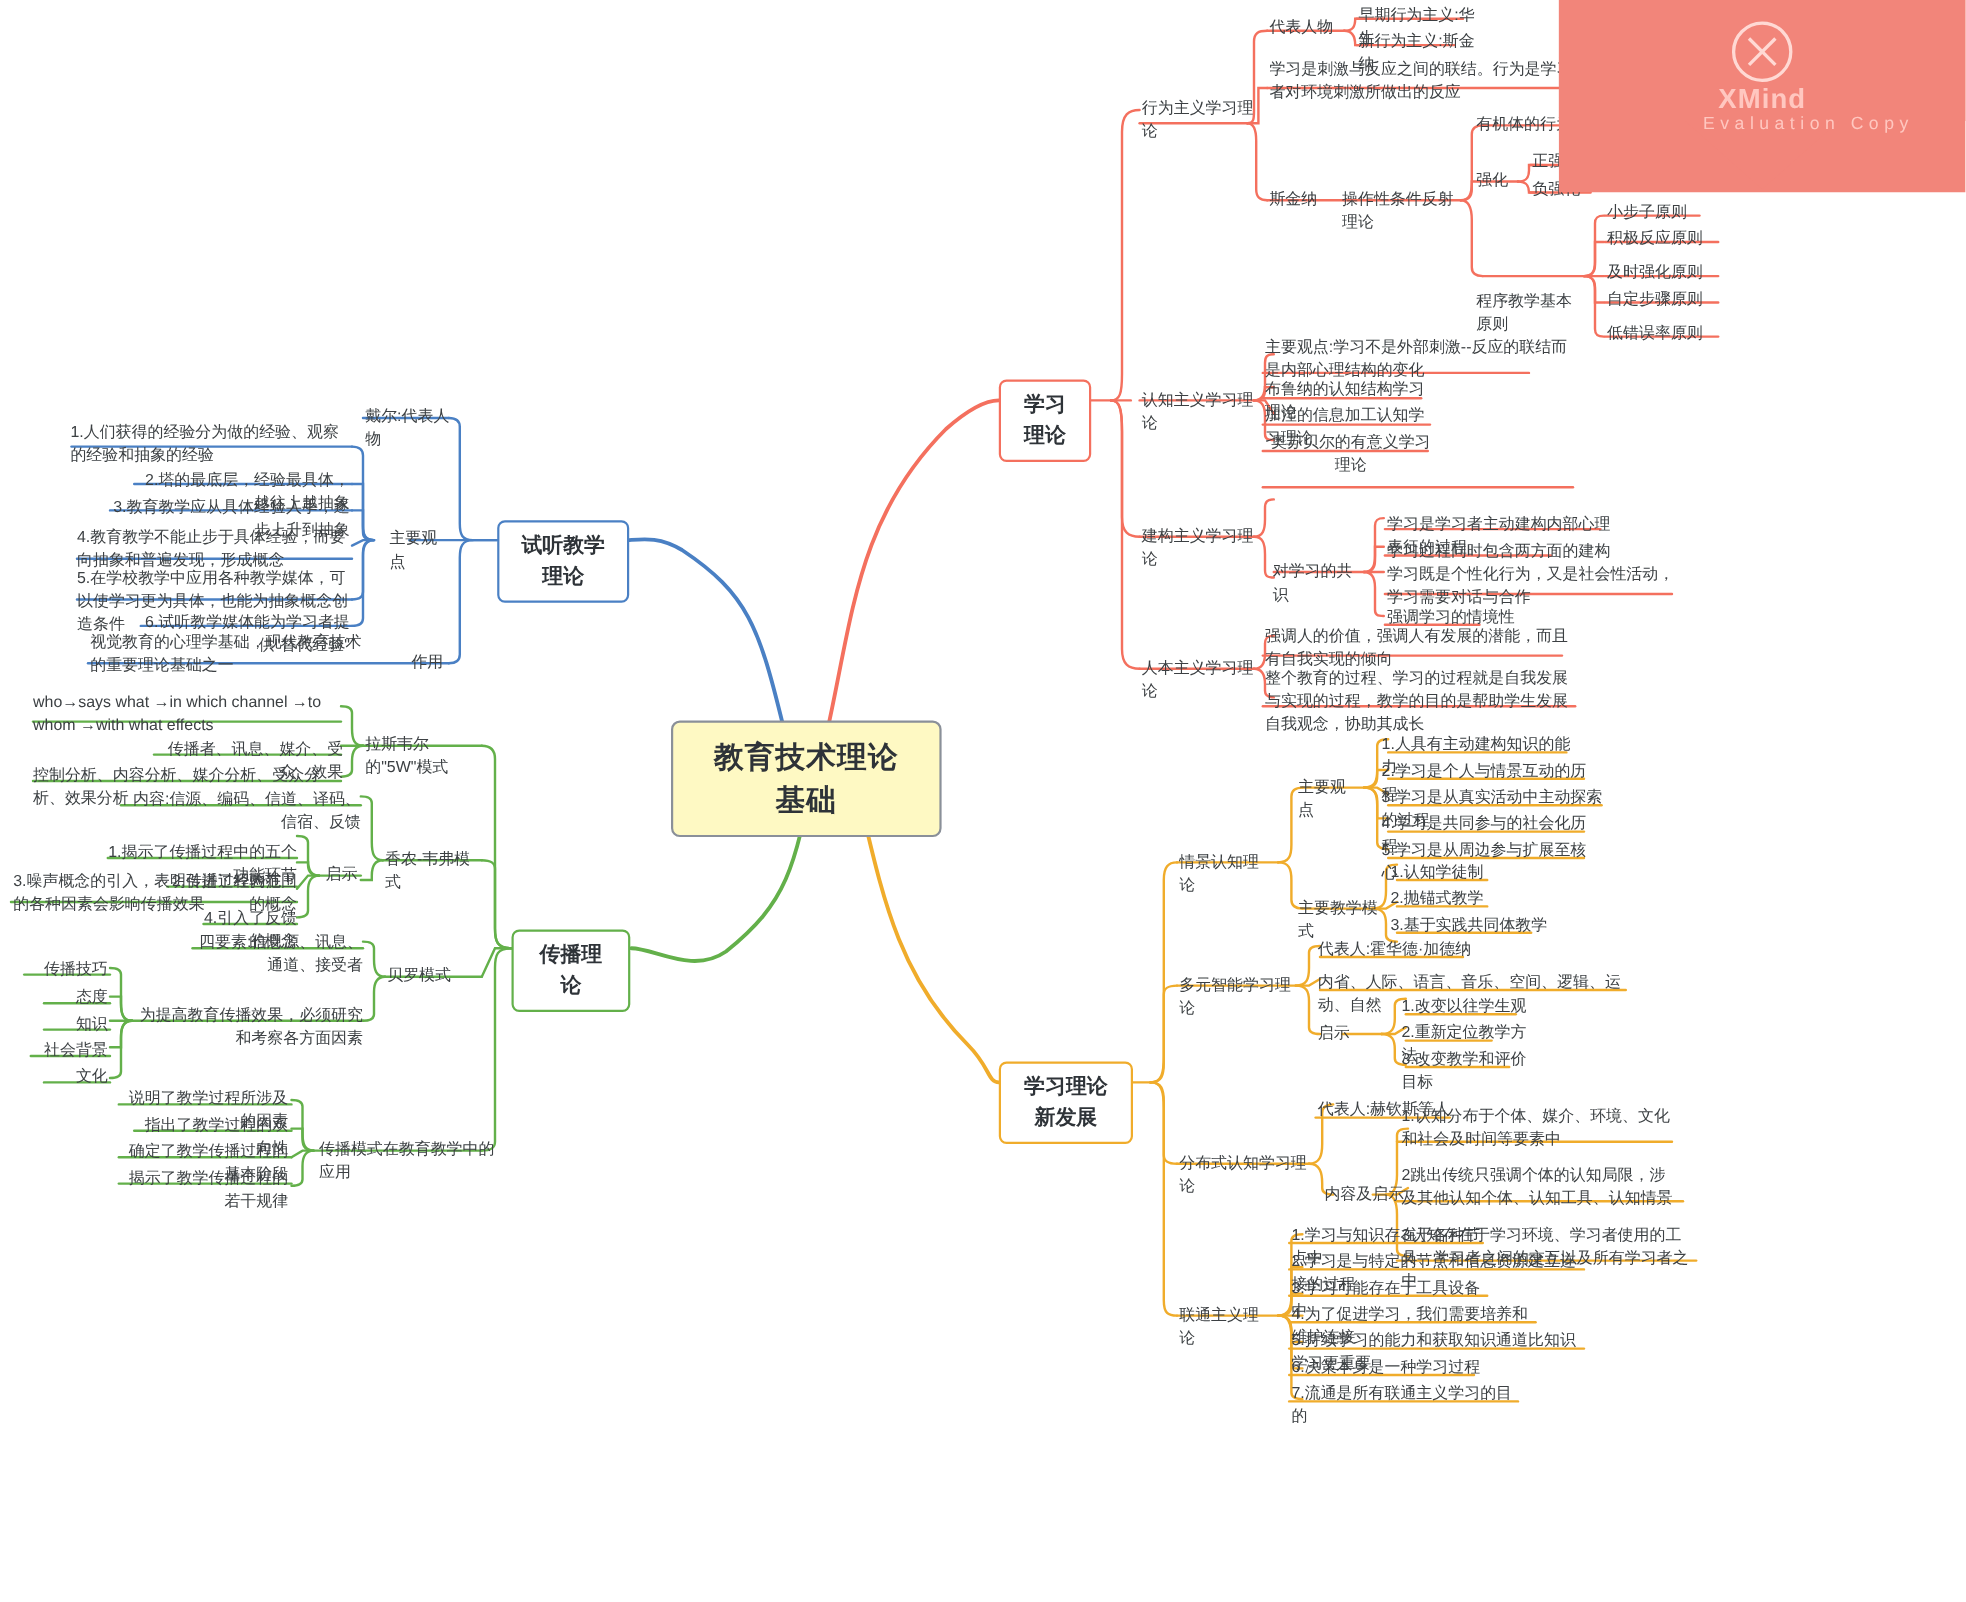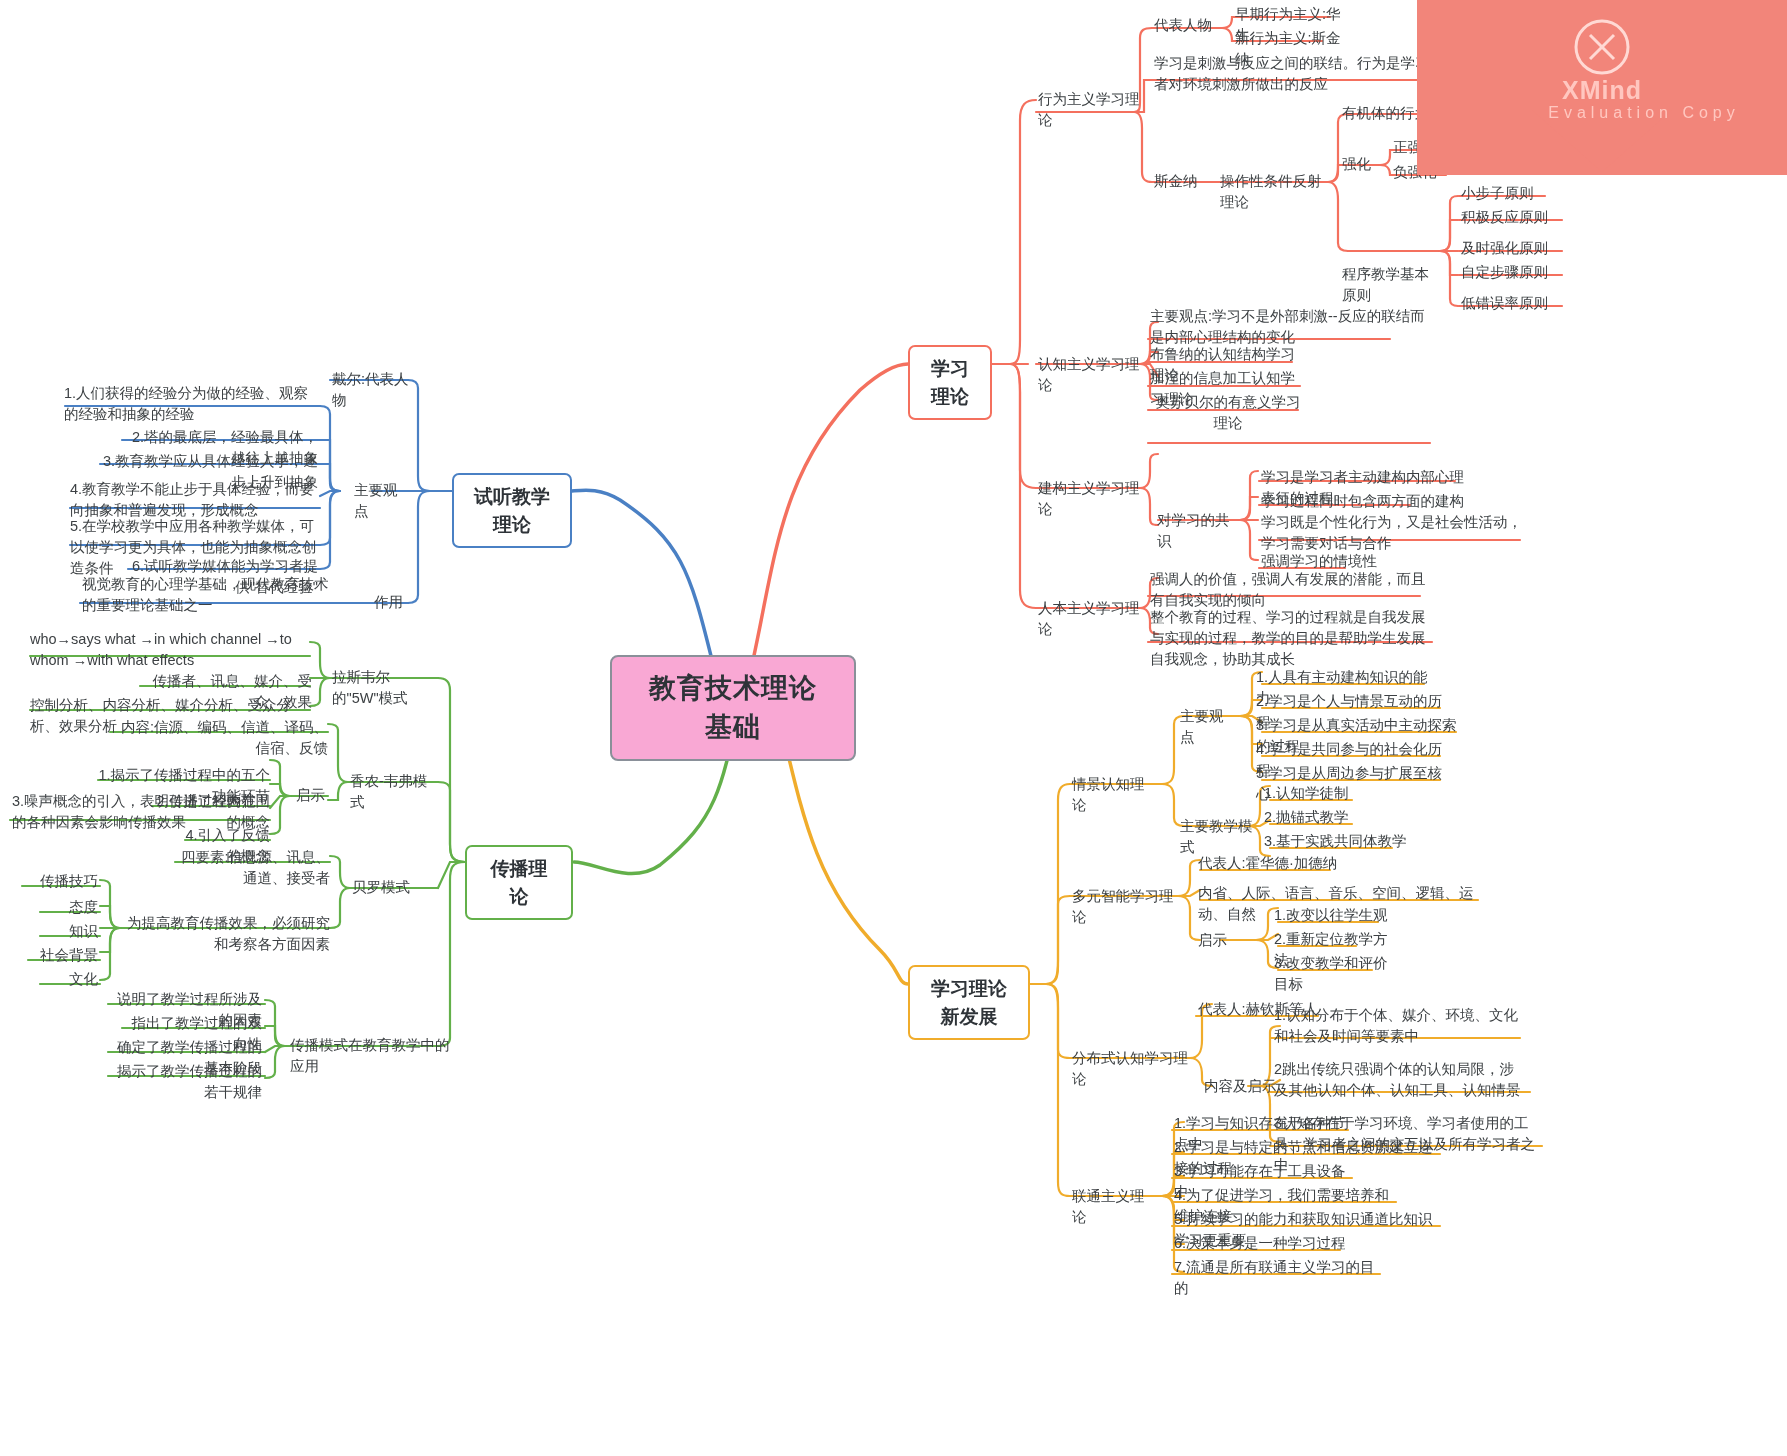--- a/index.html
+++ b/index.html
@@ -8,21 +8,21 @@
     width:1787px;height:1456px;position:relative;overflow:hidden;
     color:#3c4043;
   }
   #stage{position:absolute;inset:0;width:1787px;height:1456px;}
   svg.links{position:absolute;left:0;top:0;width:1787px;height:1456px;pointer-events:none;}
 
   .node{position:absolute;box-sizing:border-box;white-space:pre-wrap;line-height:1.45;}
 
   
   .central{
-    border:2px solid #8a9099;border-radius:8px;background:#f9a8d4;
+    border:2px solid #8a9099;border-radius:8px;background:#fef9c3;
     font-size:27px;font-weight:bold;color:#2e3338;
     padding:12px 26px;text-align:center;letter-spacing:1px;
   }
   
   .main{
     border:2px solid;border-radius:7px;background:#fff;
     font-size:19px;font-weight:bold;padding:8px 16px;text-align:center;
   }
   .main.red{border-color:#f4705e;color:#2e3338;}
   .main.blue{border-color:#4a80c4;color:#2e3338;}

